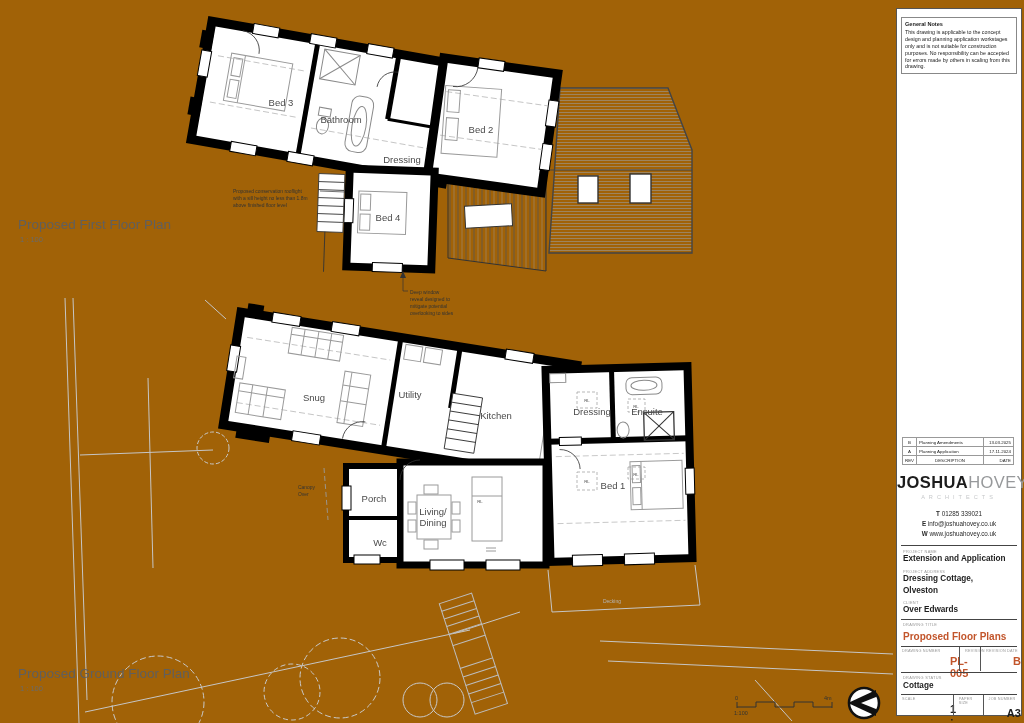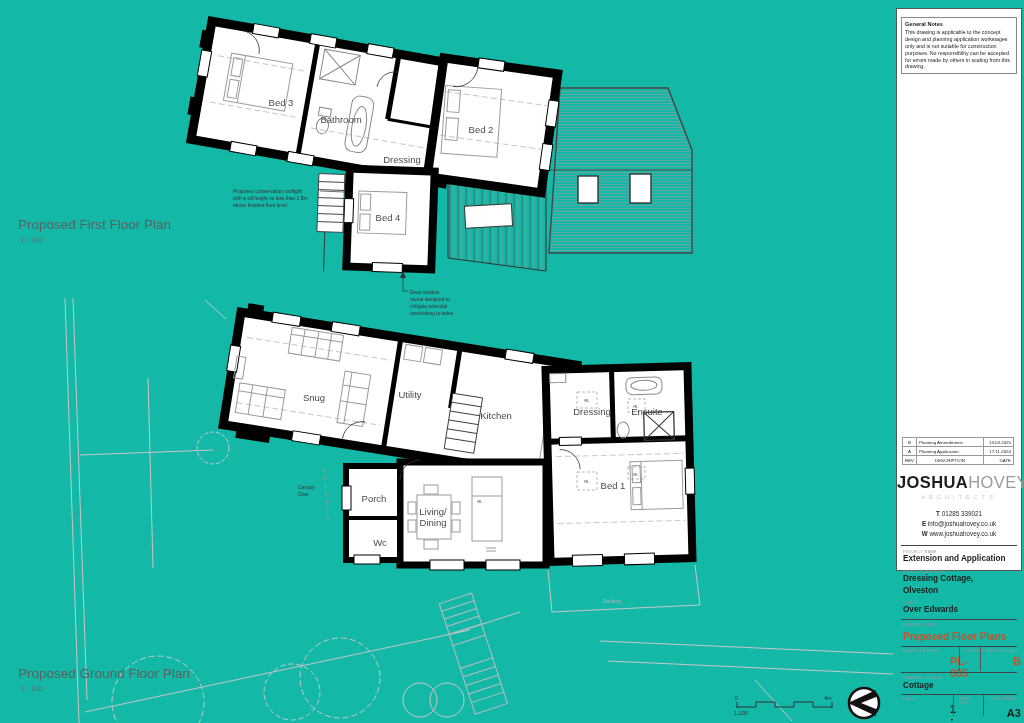--- a/index.html
+++ b/index.html
@@ -1,26 +1,26 @@
 <!DOCTYPE html>
 <html><head>
 <meta charset="utf-8">
 <style>
   html,body{margin:0;padding:0;background:#e8e8e8;}
-  #sheet{position:relative;width:1024px;height:723px;background:#14b8a6;overflow:hidden;
+  #sheet{position:relative;width:1024px;height:723px;background:#a16207;overflow:hidden;
          font-family:"Liberation Sans",sans-serif;}
   svg text{font-family:"Liberation Sans",sans-serif;}
   .room-label{fill:#4a4a4a;font-size:9.5px;text-anchor:middle;}
   .plan-title{fill:#5f5f5f;font-size:13.5px;}
   .plan-scale{fill:#6a6a6a;font-size:7.5px;}
   .anno{fill:#333;font-size:4.9px;}
   .rl-label{fill:#555;font-size:4.4px;text-anchor:middle;}
   .faint-label{fill:#b5b5b5;font-size:5px;text-anchor:middle;}
   
-  #titleblock{position:absolute;left:896px;top:8px;width:126px;height:563px;
+  #titleblock{position:absolute;left:896px;top:8px;width:126px;height:708px;
               background:#fff;border:1px solid #555;box-sizing:border-box;font-size:8px;color:#222;}
   #titleblock .abs{position:absolute;left:0;width:100%;}
   .notesbox{position:absolute;left:4px;top:8px;width:108px;border:1px solid #888;padding:3px;}
   .notesbox h4{margin:0 0 2px 0;font-size:5.6px;}
   .notesbox p{margin:0;font-size:5.3px;line-height:1.3;color:#222;}
   table.rev{position:absolute;left:5px;top:428px;width:112px;border-collapse:collapse;}
   table.rev td{border:0.5px solid #999;font-size:4.4px;padding:1px 2px;color:#222;height:6px;}
   table.rev td.c1{width:12%;text-align:center;}
   table.rev td.c3{width:27%;text-align:right;}
   .logo{top:464px;text-align:center;font-size:16.5px;letter-spacing:0.4px;}

